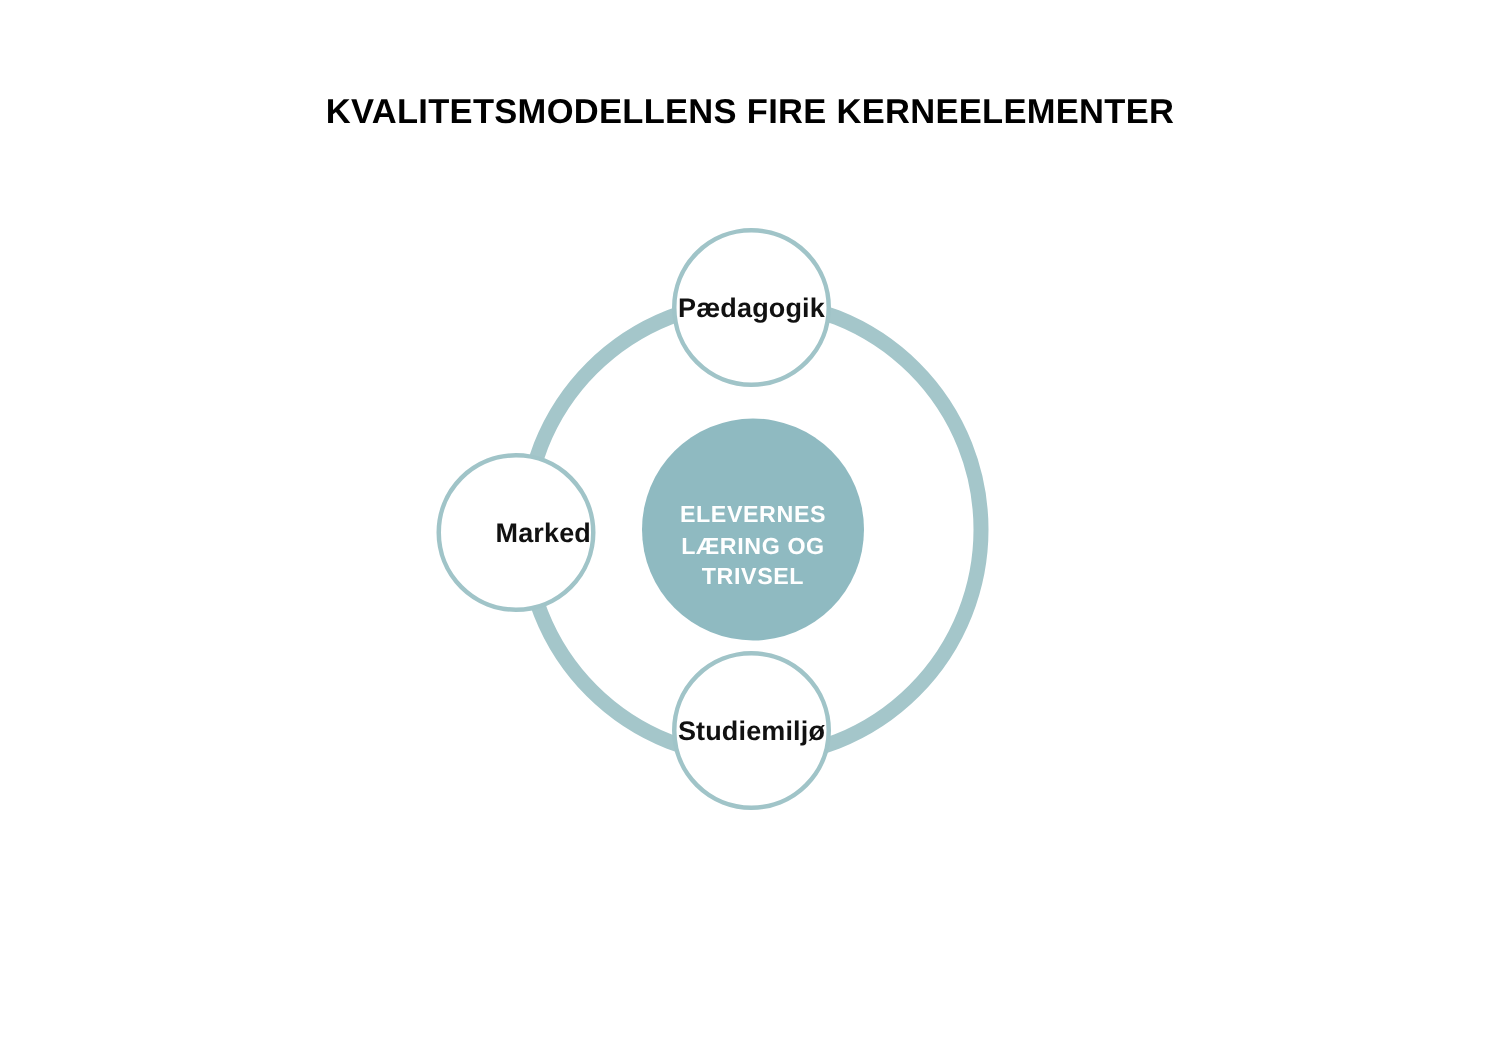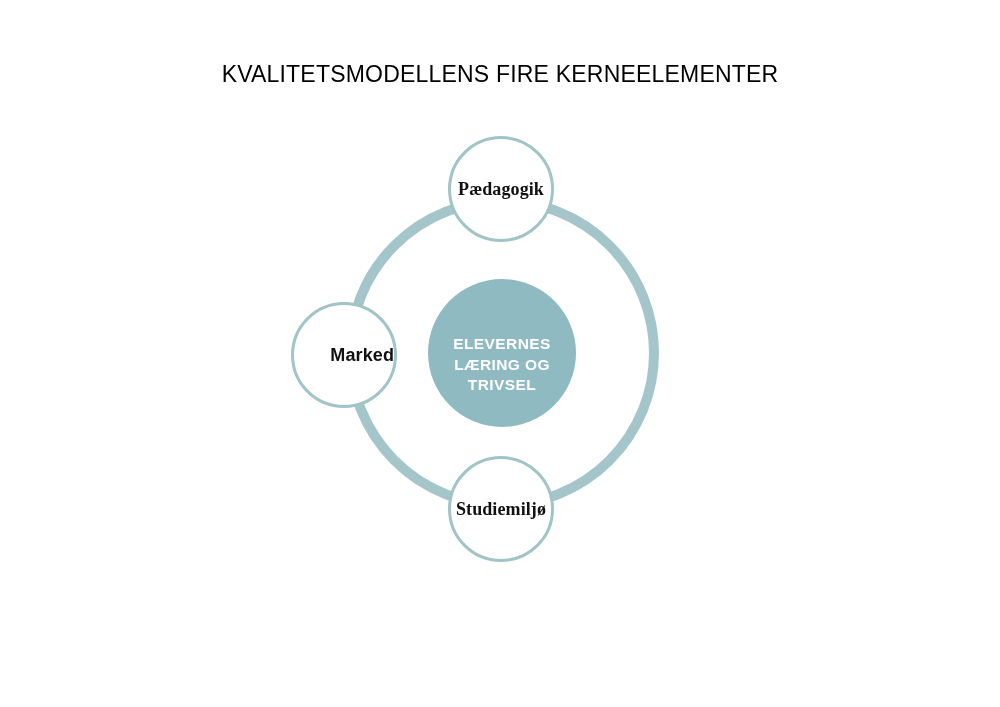--- a/index.html
+++ b/index.html
@@ -24,21 +24,21 @@
     overflow: hidden;
   }
 
   .title {
     position: absolute;
     top: 61px;
     left: 0;
     right: 0;
     text-align: center;
     font-size: 23px;
-    font-weight: normal;
+    font-weight: bold;
     letter-spacing: 0.2px;
     color: var(--title-text);
   }
 
   .diagram {
     position: absolute;
     left: 0;
     top: 0;
     width: 1000px;
     height: 707px;
@@ -82,23 +82,23 @@
     position: absolute;
     width: 106px;
     height: 106px;
     border-radius: 50%;
     background: var(--node-fill);
     border: 3px solid var(--node-border);
     display: flex;
     align-items: center;
     justify-content: center;
   }
-  .node-top    { left: 448px; top: 136px; font-family: Liberation Serif, serif; }
+  .node-top    { left: 448px; top: 152px; }
   .node-right  { left: 599px; top: 302px; }
-  .node-bottom { left: 448px; top: 456px; font-family: Liberation Serif, serif; }
+  .node-bottom { left: 448px; top: 434px; }
   .node-left   { left: 291px; top: 302px; justify-content: flex-end; }
 
   .node-label {
     font-size: 18px;
     font-weight: bold;
     color: var(--node-text);
     white-space: nowrap;
     letter-spacing: 0.1px;
   }
 </style>

